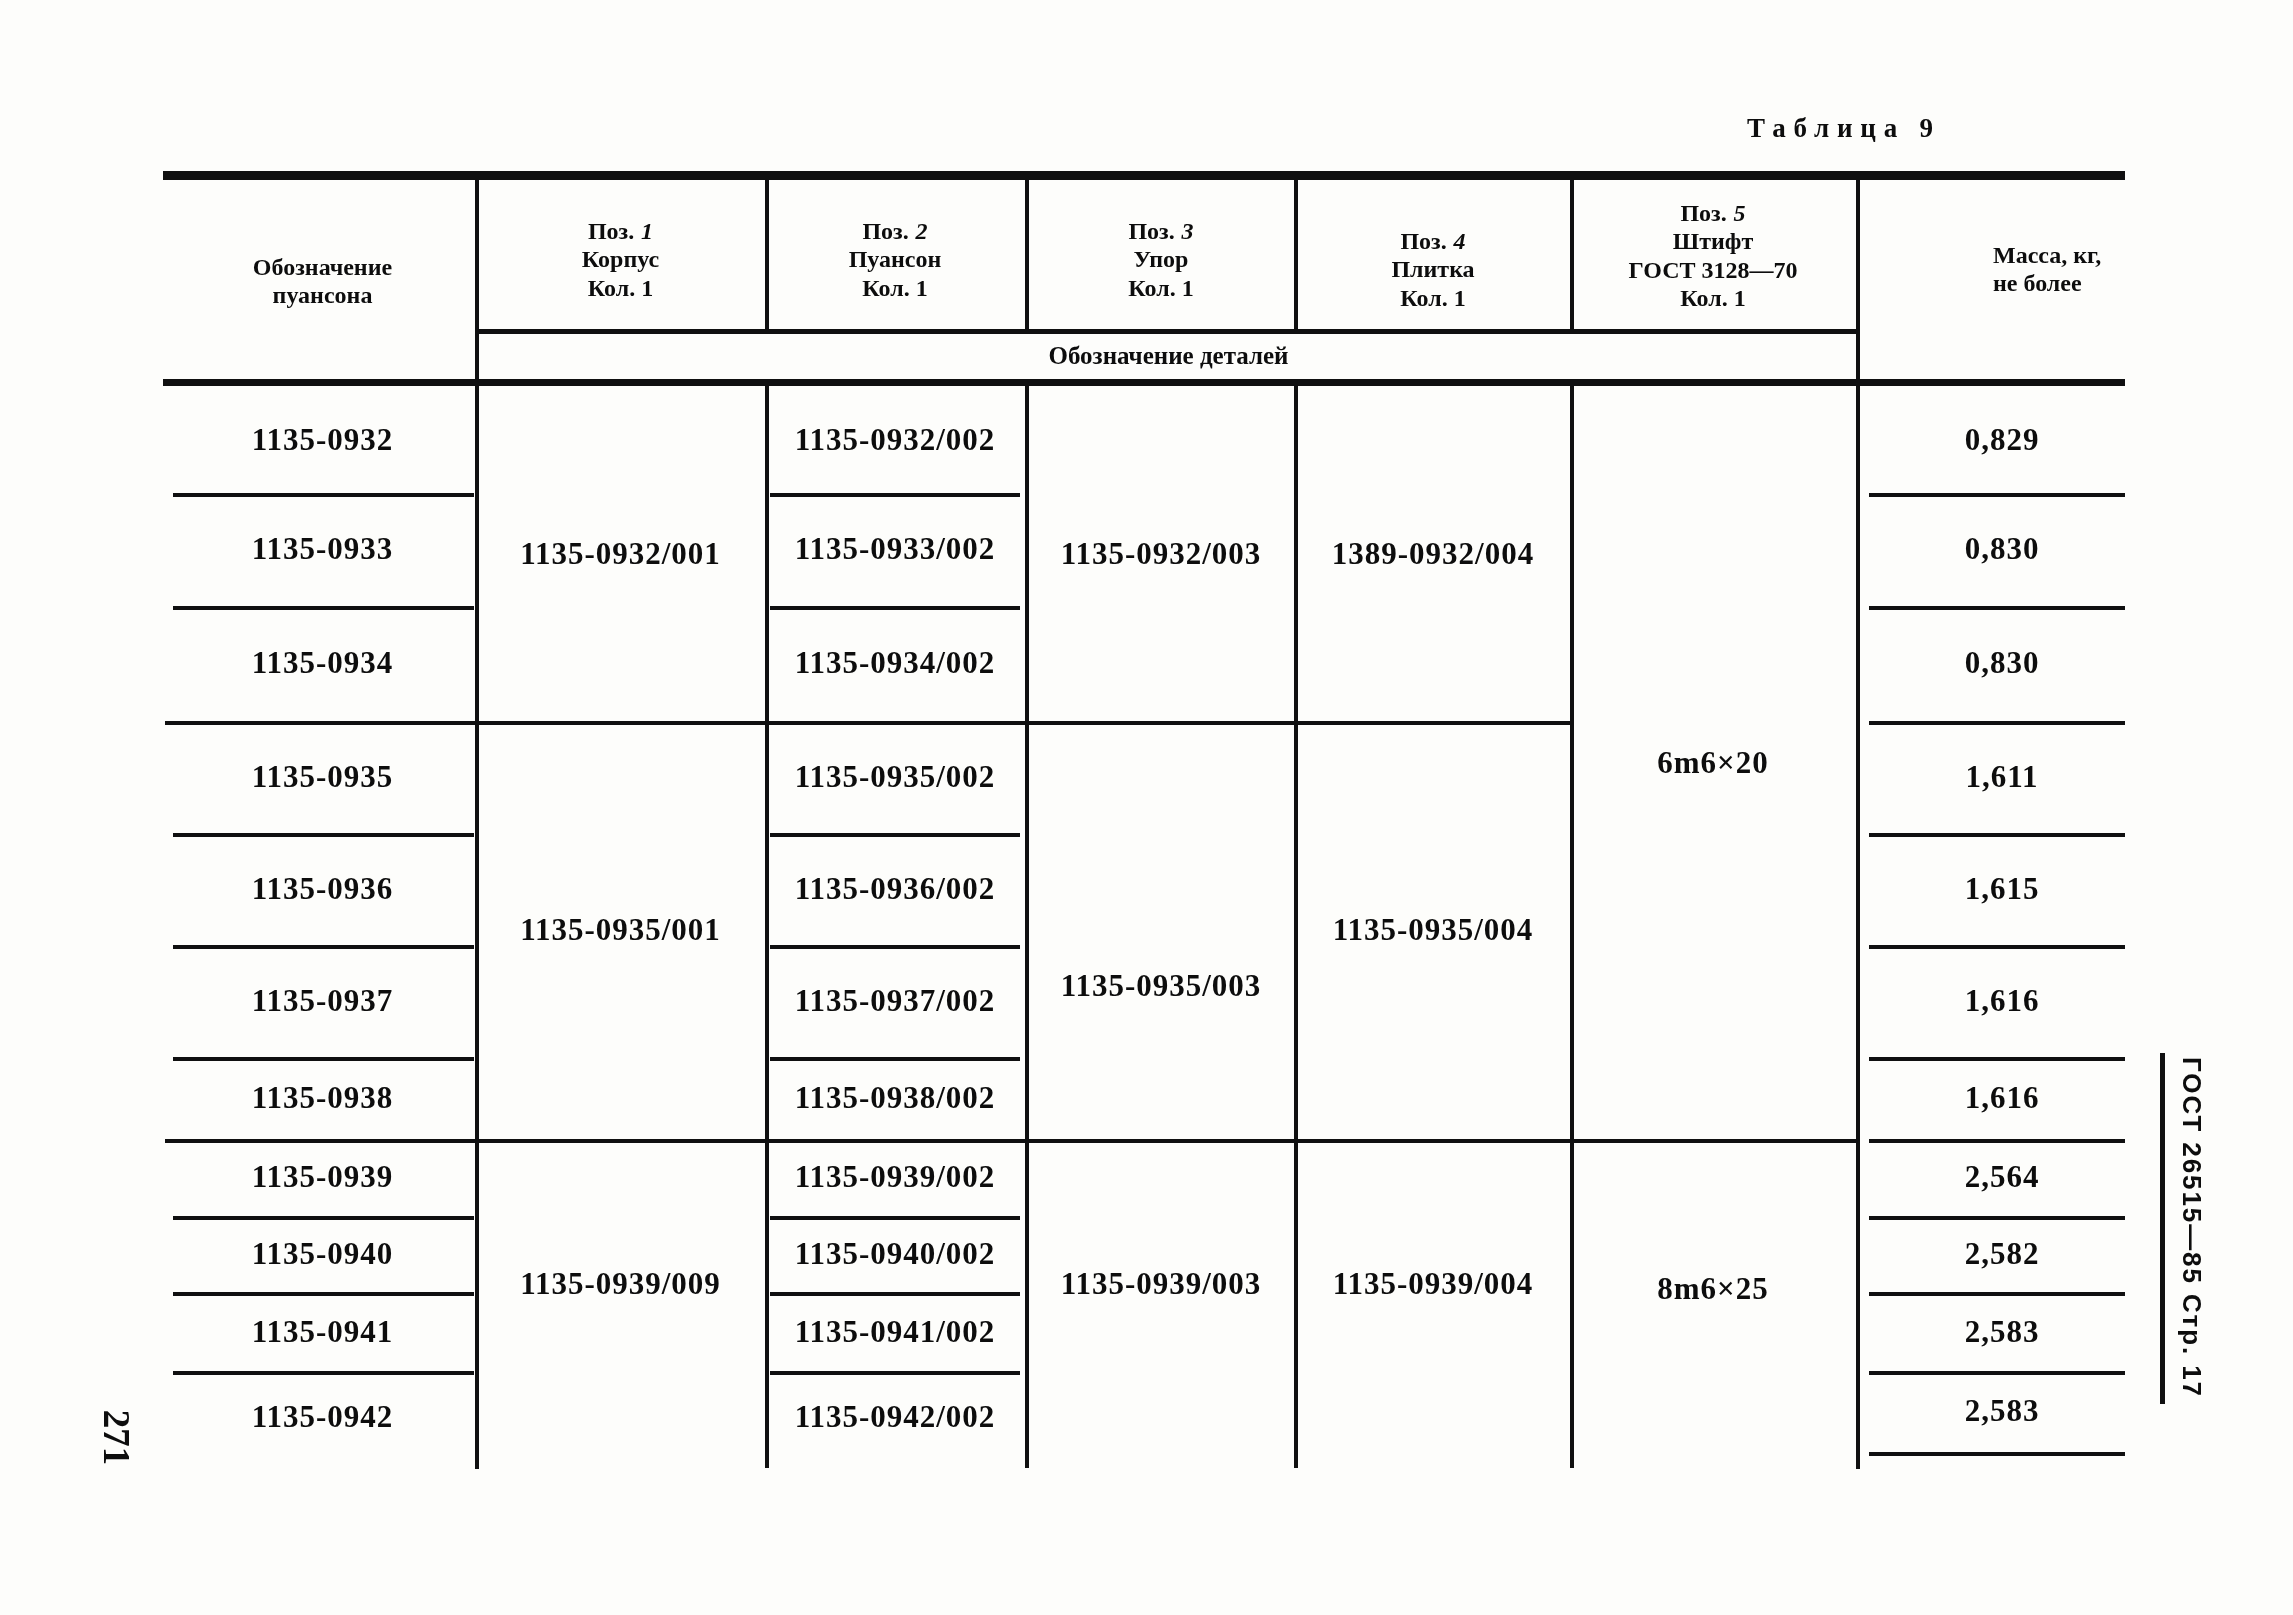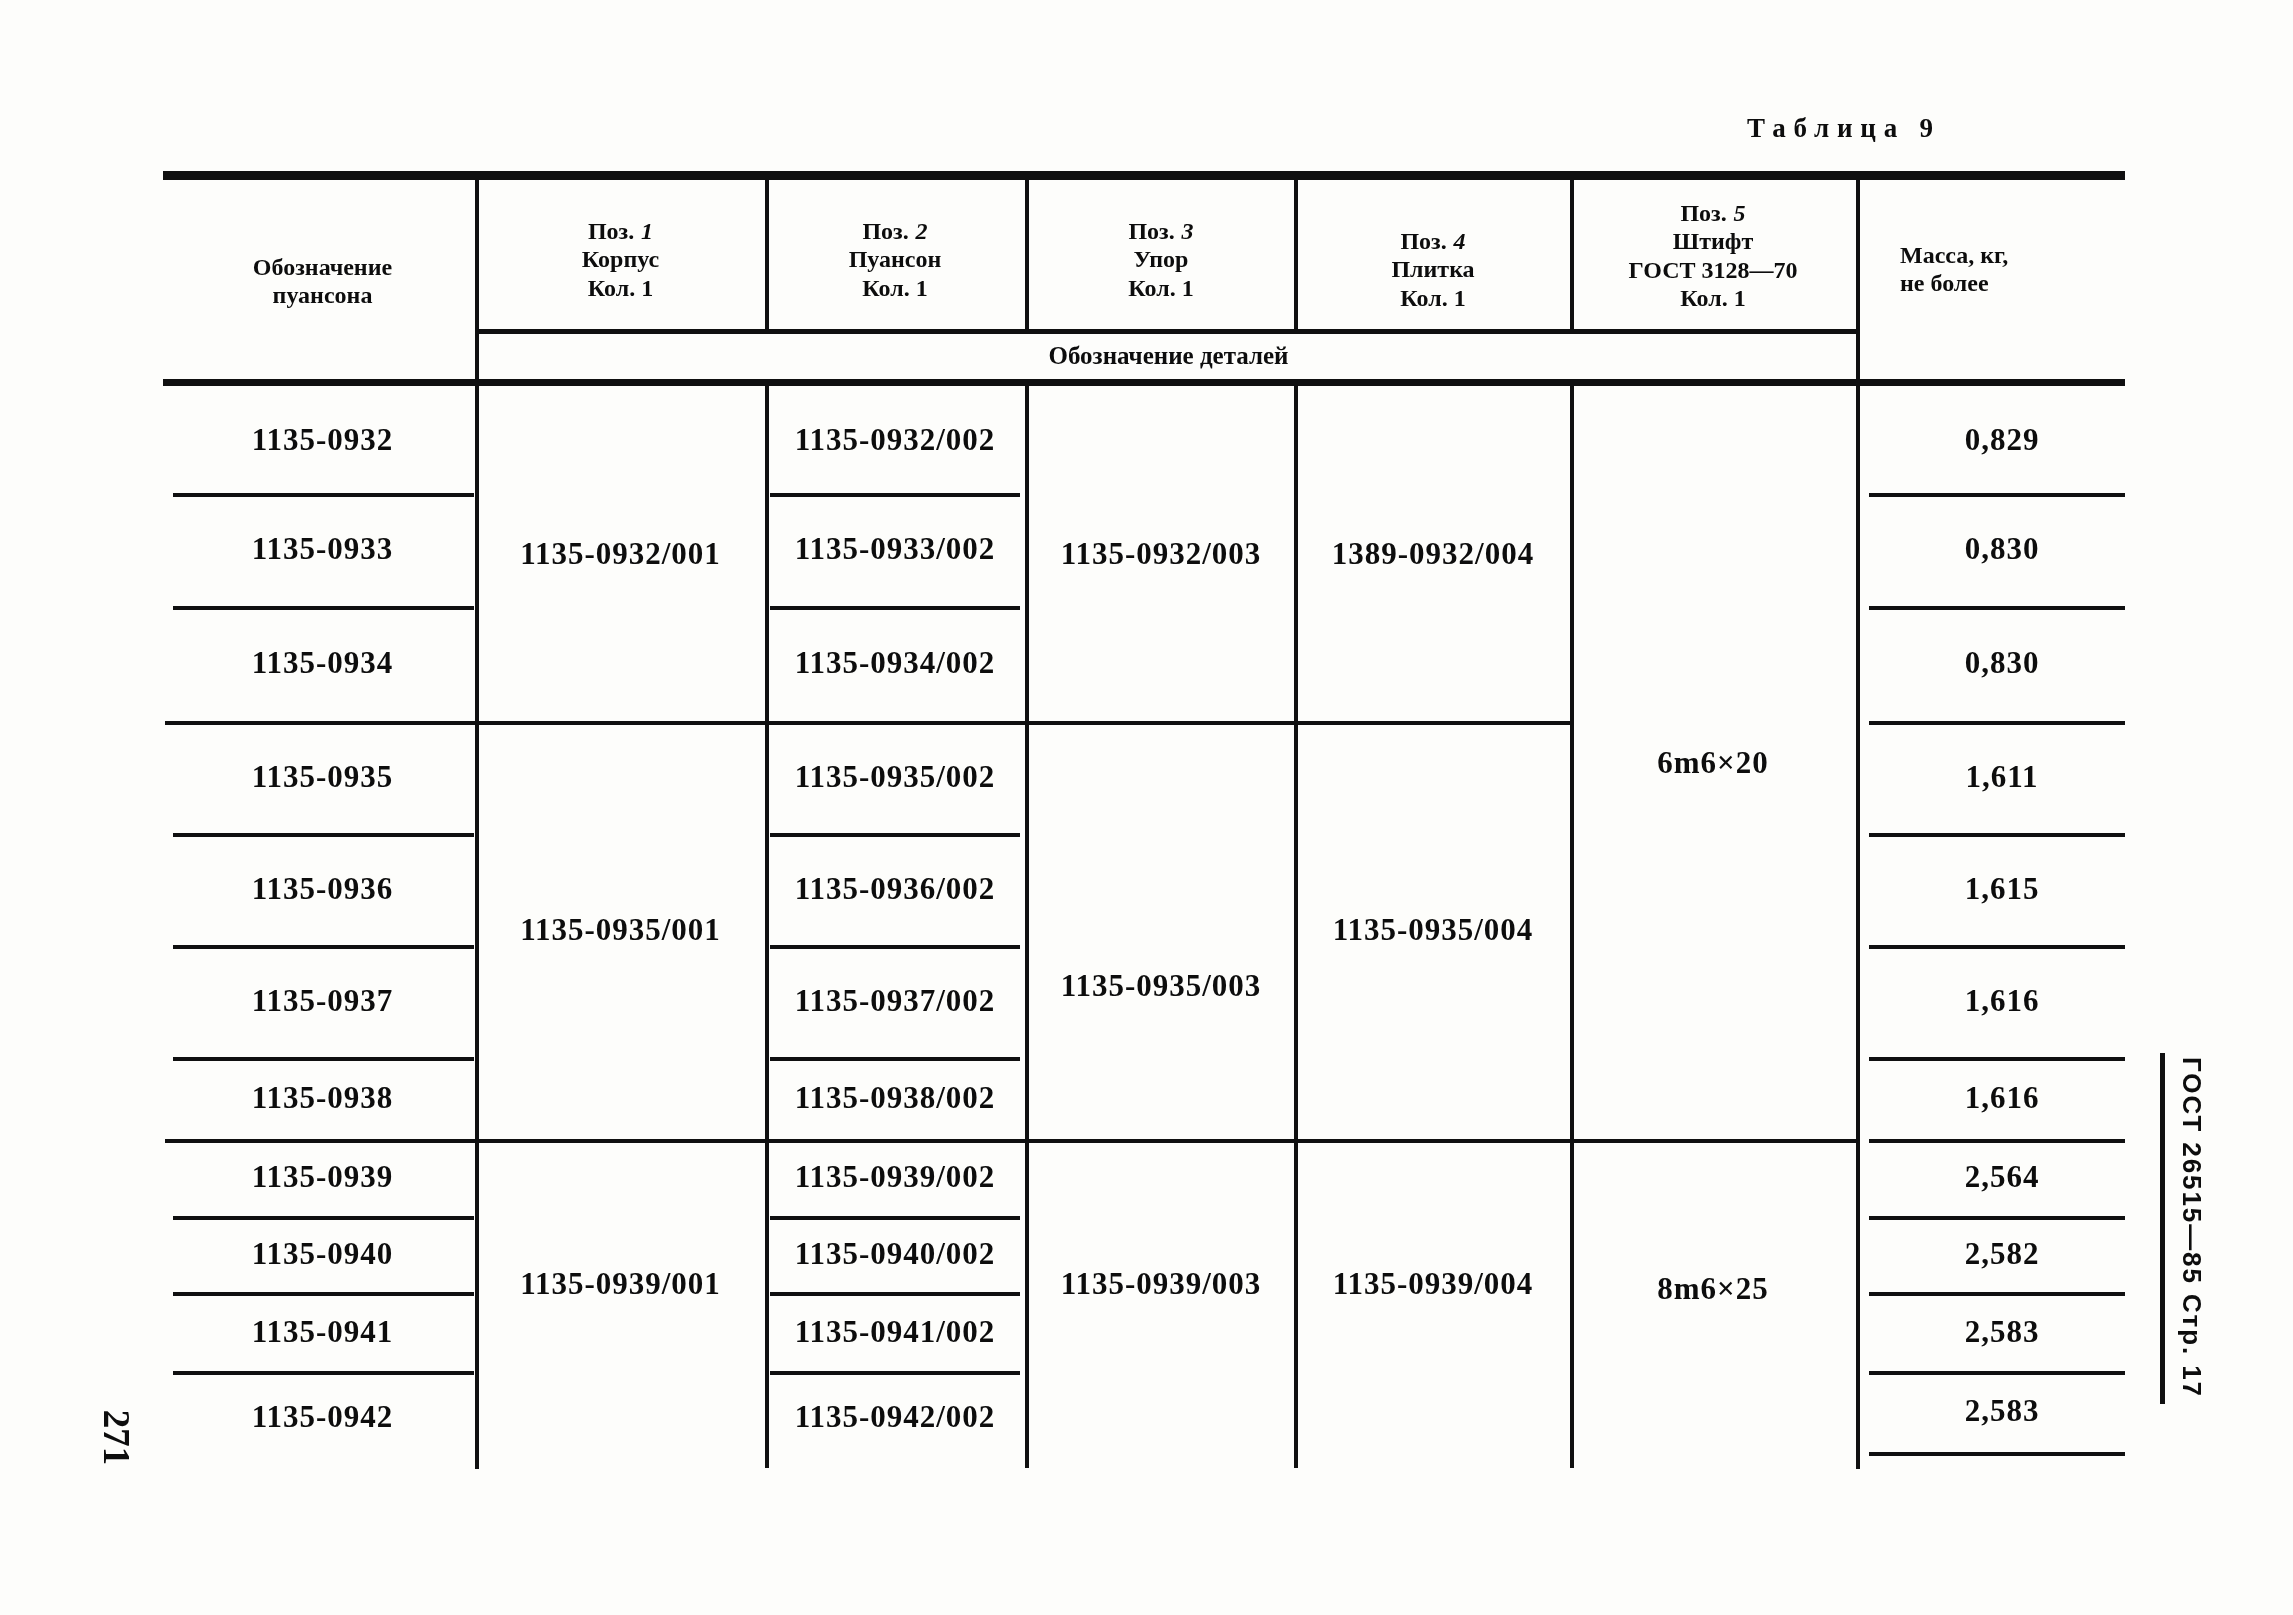--- a/index.html
+++ b/index.html
@@ -139,21 +139,21 @@
 
   <div class="cell hdr" style="left:1574px;top:182px;width:278px;height:147px;">
     <div>
       <span class="ln"><span>Поз.</span><span class="posnum">5</span></span>
       <span class="ln">Штифт</span>
       <span class="ln">ГОСТ 3128—70</span>
       <span class="ln">Кол. 1</span>
     </div>
   </div>
 
-  <div class="cell hdr" style="left:1873px;top:189px;width:262px;height:160px;justify-content:flex-start;text-align:left;padding-left:27px;">
+  <div class="cell hdr" style="left:1966px;top:189px;width:262px;height:160px;justify-content:flex-start;text-align:left;padding-left:27px;">
     <div>
       <span class="ln">Масса, кг,</span>
       <span class="ln">не более</span>
     </div>
   </div>
 
   <div class="cell band" style="left:481px;top:334px;width:1375px;height:44px;">Обозначение деталей</div>
 
   <div class="cell val" style="left:173px;top:387px;width:299px;height:106px;">1135-0932</div>
   <div class="cell val" style="left:173px;top:493px;width:299px;height:113px;">1135-0933</div>
@@ -162,21 +162,21 @@
   <div class="cell val" style="left:173px;top:833px;width:299px;height:113px;">1135-0936</div>
   <div class="cell val" style="left:173px;top:945px;width:299px;height:112px;">1135-0937</div>
   <div class="cell val" style="left:173px;top:1057px;width:299px;height:82px;">1135-0938</div>
   <div class="cell val" style="left:173px;top:1139px;width:299px;height:77px;">1135-0939</div>
   <div class="cell val" style="left:173px;top:1216px;width:299px;height:76px;">1135-0940</div>
   <div class="cell val" style="left:173px;top:1292px;width:299px;height:80px;">1135-0941</div>
   <div class="cell val" style="left:173px;top:1371px;width:299px;height:92px;">1135-0942</div>
 
   <div class="cell val" style="left:481px;top:387px;width:279px;height:334px;">1135-0932/001</div>
   <div class="cell val" style="left:481px;top:721px;width:279px;height:418px;">1135-0935/001</div>
-  <div class="cell val" style="left:481px;top:1139px;width:279px;height:291px;">1135-0939/001</div>
+  <div class="cell val" style="left:481px;top:1139px;width:279px;height:291px;">1135-0939/009</div>
 
   <div class="cell val" style="left:770px;top:387px;width:250px;height:106px;">1135-0932/002</div>
   <div class="cell val" style="left:770px;top:493px;width:250px;height:113px;">1135-0933/002</div>
   <div class="cell val" style="left:770px;top:606px;width:250px;height:115px;">1135-0934/002</div>
   <div class="cell val" style="left:770px;top:721px;width:250px;height:112px;">1135-0935/002</div>
   <div class="cell val" style="left:770px;top:833px;width:250px;height:113px;">1135-0936/002</div>
   <div class="cell val" style="left:770px;top:945px;width:250px;height:112px;">1135-0937/002</div>
   <div class="cell val" style="left:770px;top:1057px;width:250px;height:82px;">1135-0938/002</div>
   <div class="cell val" style="left:770px;top:1139px;width:250px;height:77px;">1135-0939/002</div>
   <div class="cell val" style="left:770px;top:1216px;width:250px;height:76px;">1135-0940/002</div>

